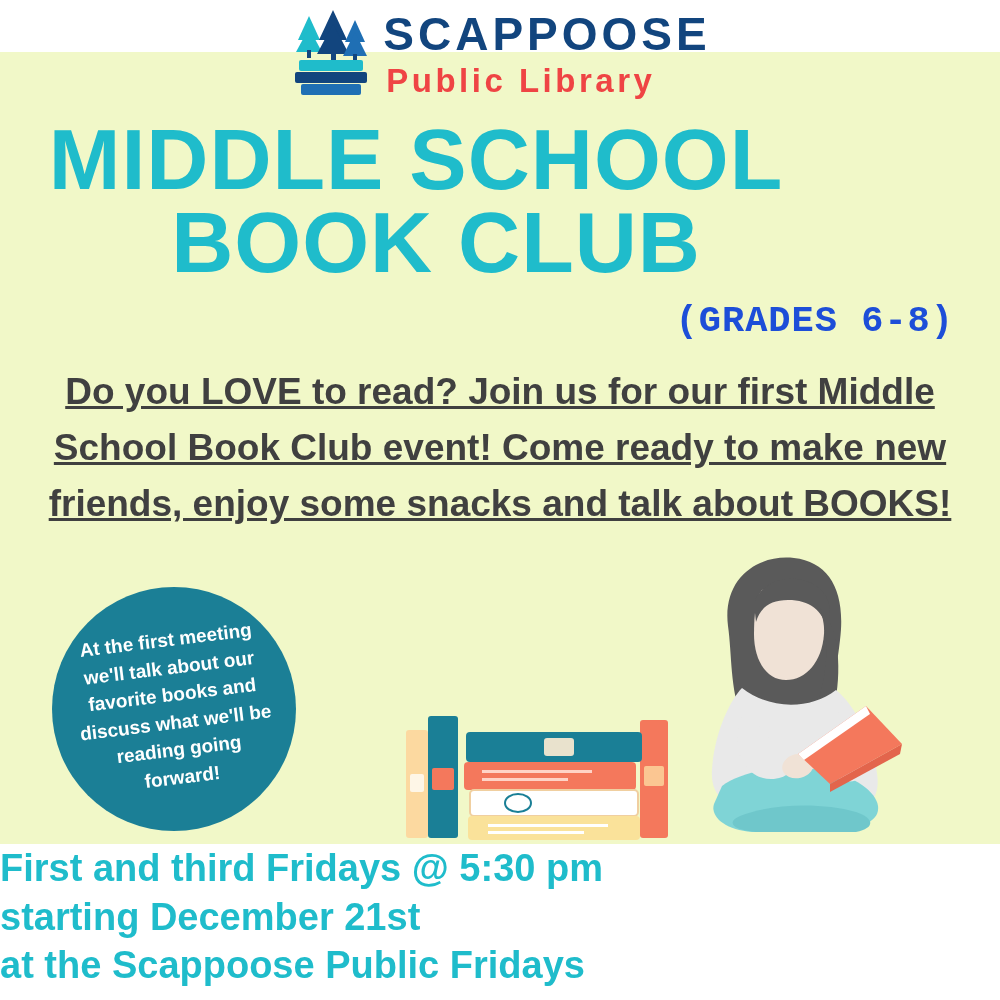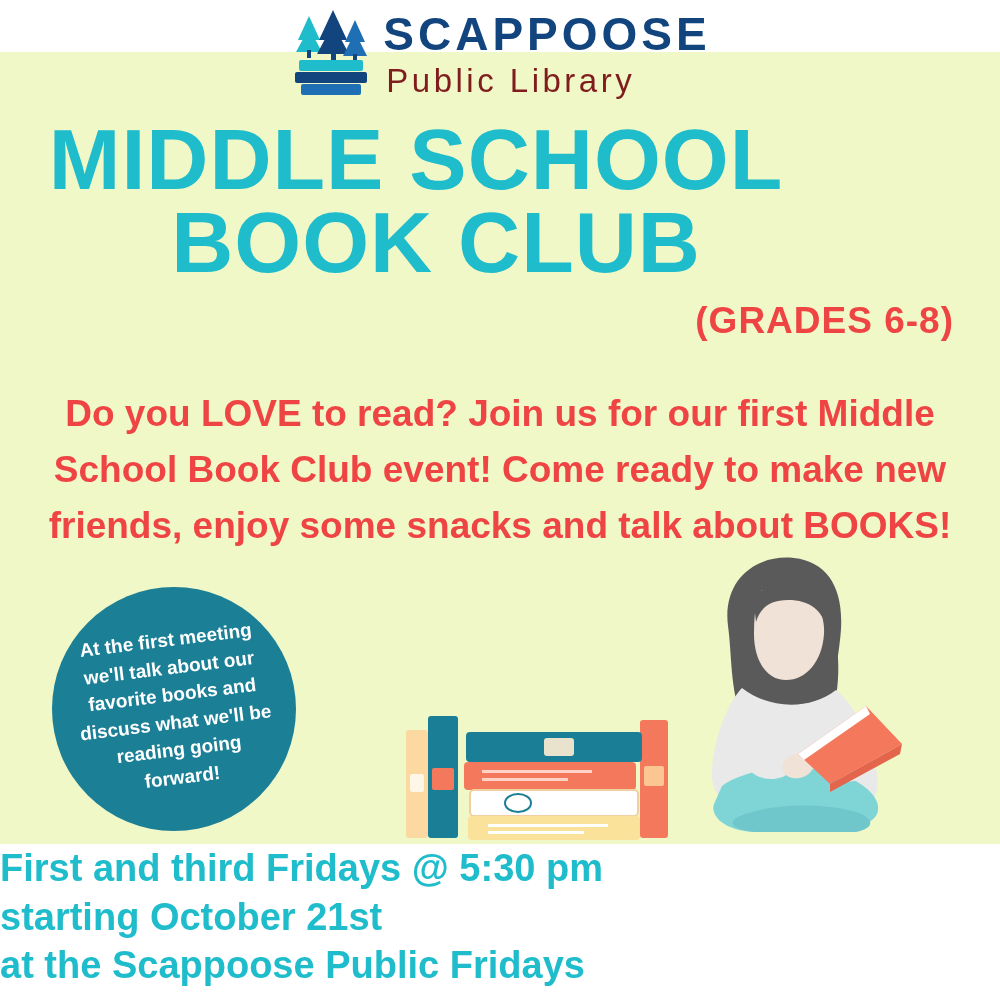--- a/index.html
+++ b/index.html
@@ -55,23 +55,23 @@
     justify-content: center;
   }
   .logo-title {
     font-size: 46px;
     font-weight: bold;
     letter-spacing: 4px;
     color: #12457e;
   }
   .logo-sub {
     font-size: 33px;
-    font-weight: normal;
+    font-weight: bold;
     letter-spacing: 3.5px;
-    color: #7f1d1d;
+    color: #ef4444;
     margin-top: 7px;
     padding-left: 3px;
   }
 
   
   .headline {
     position: absolute;
     left: 0;
     top: 118px;
     width: 832px;
@@ -80,37 +80,39 @@
     font-weight: bold;
     font-size: 86px;
     line-height: 0.96;
     letter-spacing: 1px;
   }
   .headline .l2 { display: block; margin-left: 40px; }
   .grades {
     position: absolute;
     right: 46px;
     top: 300px;
-    color: #ef4444;
+    color: #1d4ed8;
     font-size: 37px;
     font-weight: bold;
     letter-spacing: 1px;
+    font-family: Liberation Mono, monospace;
   }
 
   
   .body-copy {
     position: absolute;
     left: 22px;
-    top: 386px;
+    top: 364px;
     width: 956px;
     text-align: center;
-    color: #ef4444;
+    color: #404040;
     font-size: 37px;
     font-weight: bold;
     line-height: 1.52;
+    text-decoration: underline;
   }
 
   
   .note-circle {
     position: absolute;
     left: 52px;
     top: 587px;
     width: 244px;
     height: 244px;
     border-radius: 50%;
@@ -251,17 +253,17 @@
       <ellipse cx="186" cy="212" rx="15" ry="11" fill="#f0e2d6" transform="rotate(22 186 212)"></ellipse>
 
       <path d="M128 206 L196 158 L232 196 L160 236 Z" fill="#f4785c"></path>
       <path d="M128 206 L196 158 L200 166 L134 212 Z" fill="#ffffff"></path>
       <path d="M160 236 L232 196 L230 206 L160 244 Z" fill="#e3654c"></path>
     </svg>
   </div>
 
   <div class="footer">
     <div>First and third Fridays @ 5:30 pm</div>
-    <div>starting October 21st</div>
+    <div>starting December 21st</div>
     <div>at the Scappoose Public Fridays</div>
   </div>
 
 </div>
 
 </body></html>

